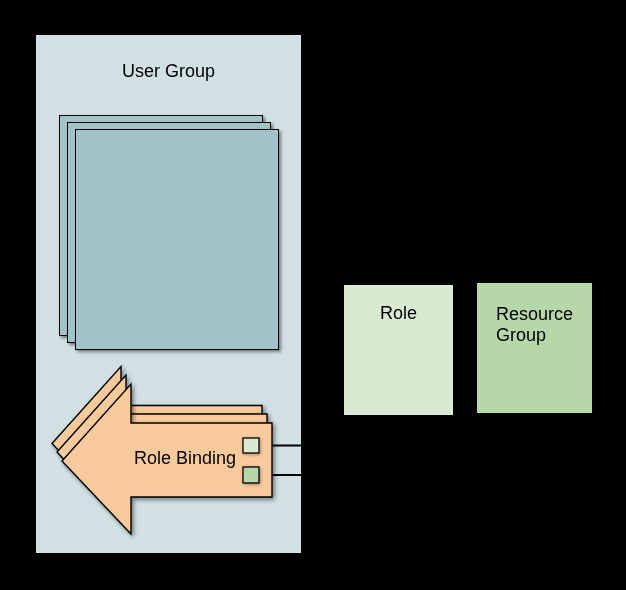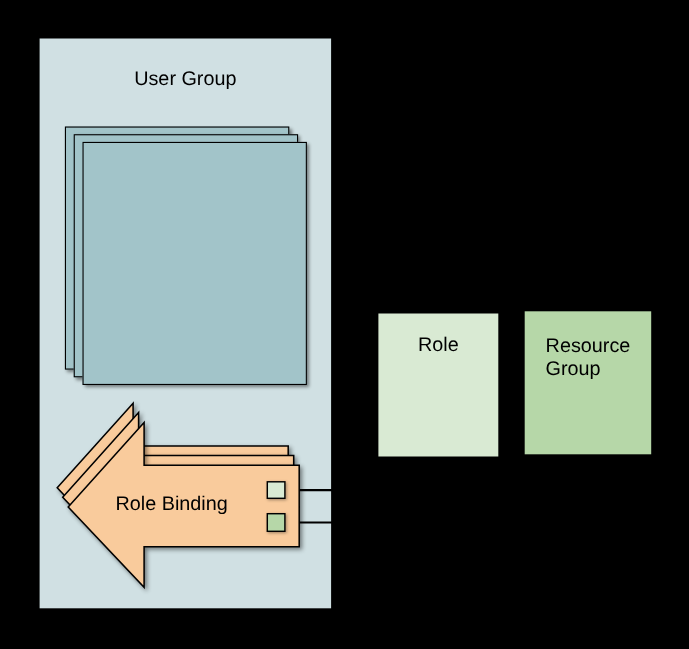--- a/index.html
+++ b/index.html
@@ -58,21 +58,21 @@
   .port-square {
     stroke: #000;
     stroke-width: 1.3;
     filter: drop-shadow(1.5px 1.5px 1.5px rgba(0,0,0,0.35));
   }
   .connector { stroke: #000; stroke-width: 2; }
 
   #role-binding-label {
     left: 76px; top: 447px;
     width: 160px;
-    text-align: center;
+    text-align: right;
     font-size: 18px;
     line-height: 22px;
   }
 
   
   #role-box {
     left: 344px; top: 285px;
     width: 109px; height: 130px;
     background: #d9ead3;
     box-sizing: border-box;

